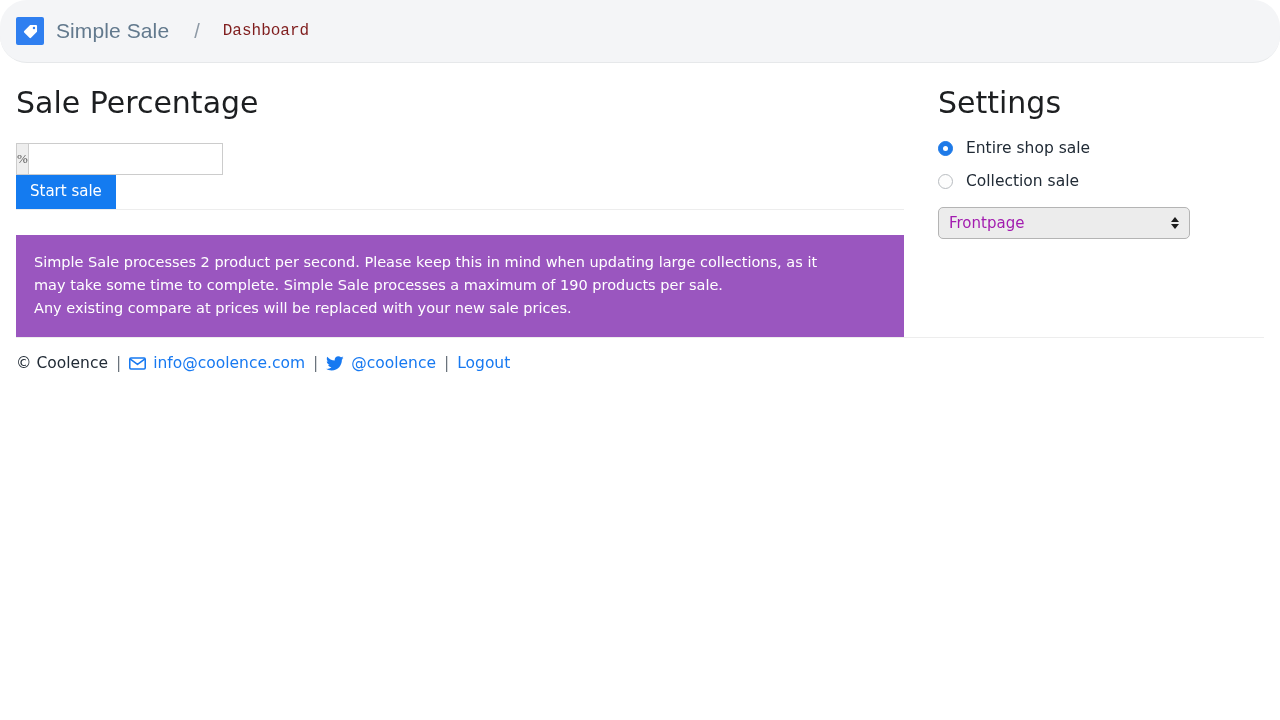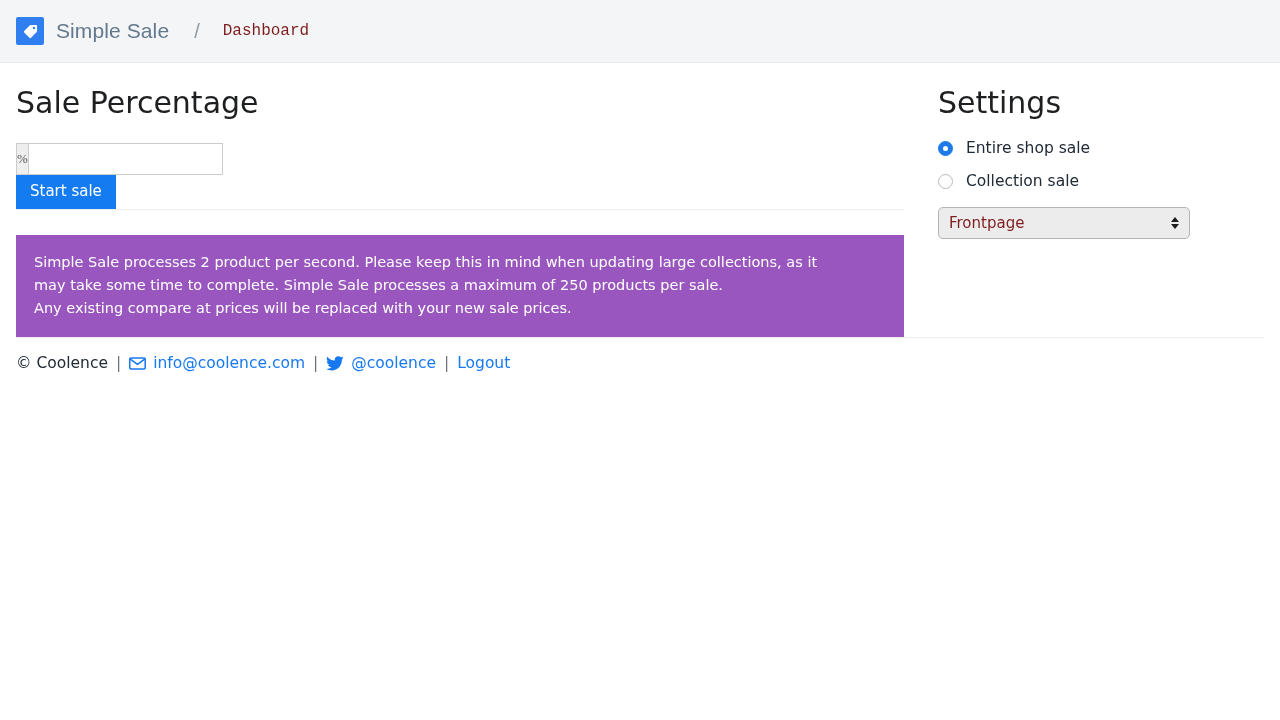--- a/index.html
+++ b/index.html
@@ -17,20 +17,21 @@
 
   
   .topbar {
     height: 63px;
     box-sizing: border-box;
     background: #f4f5f7;
     border-bottom: 1px solid #e6e8ea;
     display: flex;
     align-items: center;
     padding: 0 16px;
+    border-radius: 27px;
   }
   .brand {
     display: flex;
     align-items: center;
     gap: 12px;
   }
   .logo-tile {
     width: 28px;
     height: 28px;
     background: #2f7ff0;
@@ -210,21 +211,21 @@
     border: 1px solid #b4b4b4;
     border-radius: 5px;
     display: flex;
     align-items: center;
     padding: 0 8px 0 10px;
     position: relative;
   }
   .select-value {
     font-family: "DejaVu Sans", sans-serif;
     font-size: 15px;
-    color: #7f1d1d;
+    color: #a21caf;
     flex: 1;
     line-height: 1;
   }
   .select-arrows {
     width: 12px;
     display: flex;
     flex-direction: column;
     align-items: center;
     justify-content: center;
     gap: 2px;
@@ -300,21 +301,21 @@
         <span class="input-addon">%</span>
         <input class="percent-input" type="text" value="" style="">
       </div>
 
       <button class="btn-primary">Start sale</button>
 
       <hr class="rule rule-top">
 
       <div class="alert">
         <p>Simple Sale processes 2 product per second. Please keep this in mind when updating large collections, as it</p>
-        <p>may take some time to complete. Simple Sale processes a maximum of 250 products per sale.</p>
+        <p>may take some time to complete. Simple Sale processes a maximum of 190 products per sale.</p>
         <p>Any existing compare at prices will be replaced with your new sale prices.</p>
       </div>
     </div>
 
     <div class="col-right">
       <h2 class="section-title">Settings</h2>
 
       <label class="radio-row">
         <span class="radio on"></span>
         <span class="radio-label">Entire shop sale</span>

